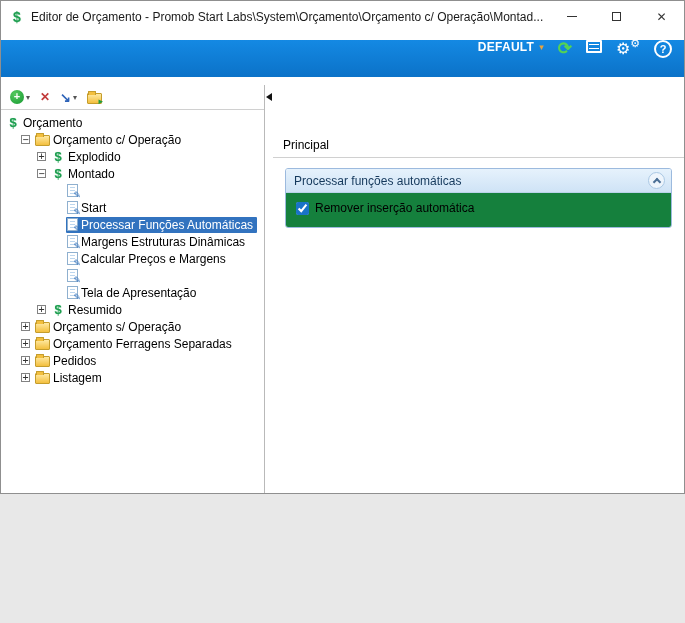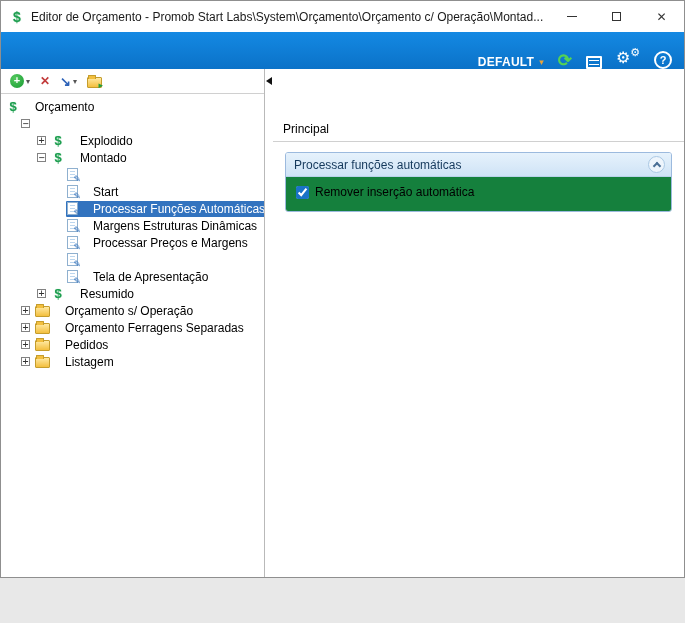--- a/index.html
+++ b/index.html
@@ -1,38 +1,38 @@
 <!DOCTYPE html>
 <html><head>
 <meta charset="utf-8">
 <style>
   * { box-sizing: border-box; margin: 0; padding: 0; }
   html,body { background:#e8e8e8; }
   body { font-family: "Liberation Sans", sans-serif; }
 
   .window {
-    width:685px; height:578px; border:1px solid #8f8f8f; background:#fff;
-    display:flex; flex-direction:column; overflow:hidden;
+    width:685px; height:494px; border:1px solid #8f8f8f; background:#fff;
+    display:flex; flex-direction:column; overflow:hidden;gap:8px;
   }
 
   
   .titlebar { flex:0 0 31px; display:flex; align-items:center; background:#fff; padding-left:8px; }
   .app-icon { color:#1e9e50; font-weight:700; font-size:14px; width:16px; text-align:center; }
   .app-icon::before { content:"$"; text-shadow:0 0 1px #9fd9b4; }
   .title-text { font-size:12px; color:#1a1a1a; margin-left:6px; flex:1; white-space:nowrap; overflow:hidden; }
   .win-btn { width:45px; height:31px; display:flex; align-items:center; justify-content:center; color:#333; }
   .glyph-min { width:10px; height:1px; background:#333; display:block; }
   .glyph-max { width:9px; height:9px; border:1px solid #333; display:block; }
   .glyph-close { font-size:12px; color:#333; }
   .glyph-close::before { content:"\2715"; }
 
   
   .bluebar {
     flex:0 0 37px; background:linear-gradient(#1489e3,#0b72c8);
-    display:flex; align-items:flex-end; justify-content:flex-end; padding:0 12px; gap:14px;
+    display:flex; align-items:flex-start; justify-content:flex-end; padding:0 12px; gap:14px;
   }
   .default-group { display:flex; align-items:center; gap:5px; }
   .default-label { color:#fff; font-weight:700; font-size:12px; letter-spacing:.3px; }
   .default-caret { color:#e8a33d; font-size:9px; }
   .default-caret::before { content:"\25BE"; }
   .icon-refresh { color:#54d254; font-size:17px; font-weight:700; line-height:1; }
   .icon-refresh::before { content:"\27F3"; }
   .icon-viewlist { width:16px; height:13px; border:2px solid #fff; position:relative; border-radius:1px; }
   .icon-viewlist::before { content:""; position:absolute; left:1px; right:1px; top:2px; height:6px;
     background:repeating-linear-gradient(#fff 0 1px, transparent 1px 4px); }
@@ -75,21 +75,21 @@
   
   .tree { flex:1; overflow:auto; padding-top:4px; background:#fff; }
   .tree-row { display:flex; align-items:center; height:17px; font-size:12px; color:#000; white-space:nowrap; cursor:default; }
   .expander { flex:0 0 9px; width:9px; height:9px; border:1px solid #828282; background:#fff;
     font-family:"DejaVu Sans Mono", monospace; font-size:10px; line-height:7px; text-align:center;
     color:#333; margin-right:4px; }
   .exp-spacer { flex:0 0 13px; width:13px; }
   .row-core { display:flex; align-items:center; padding:1px 4px 1px 1px; border-radius:1px; }
   .row-core.selected { background:#3273bf; }
   .row-core.selected .tree-label { color:#fff; }
-  .tree-label { margin-left:15px; }
+  .tree-label { margin-left:3px; }
 
   .icon-dollar { width:14px; flex:0 0 14px; text-align:center; color:#1e9e50; font-weight:700; font-size:13px; line-height:1; }
   .icon-dollar::before { content:"$"; text-shadow:0 0 1px #9fd9b4; }
   .icon-folder { position:relative; width:15px; flex:0 0 15px; height:11px; margin-top:2px;
     background:linear-gradient(#ffe9a2,#f3bf3e); border:1px solid #c59d2c; border-radius:1px; }
   .icon-folder::before { content:""; position:absolute; top:-3px; left:0; width:6px; height:3px;
     background:#f3bf3e; border:1px solid #c59d2c; border-bottom:none; border-radius:1px 1px 0 0; }
   .icon-script { position:relative; width:11px; flex:0 0 11px; height:13px; background:#fff; border:1px solid #8fb0cf; }
   .icon-script::before { content:""; position:absolute; left:2px; right:2px; top:2px; height:8px;
     background:repeating-linear-gradient(#bcd6ee 0 1px, transparent 1px 3px); }
@@ -175,20 +175,24 @@
 
         <div class="tree-row pad-d0">
           <div class="row-core">
             <span class="icon-dollar"></span>
             <span class="tree-label">Orçamento</span>
           </div>
         </div>
 
         <div class="tree-row pad-d1">
           <span class="expander">−</span>
+          <div class="row-core">
+            <span class="icon-folder"></span>
+            <span class="tree-label">Orçamento c/ Operação</span>
+          </div>
         </div>
 
         <div class="tree-row pad-d2">
           <span class="expander">+</span>
           <div class="row-core">
             <span class="icon-dollar"></span>
             <span class="tree-label">Explodido</span>
           </div>
         </div>
 
@@ -228,21 +232,21 @@
           <div class="row-core">
             <span class="icon-script"></span>
             <span class="tree-label">Margens Estruturas Dinâmicas</span>
           </div>
         </div>
 
         <div class="tree-row pad-d3">
           <span class="exp-spacer"></span>
           <div class="row-core">
             <span class="icon-script"></span>
-            <span class="tree-label">Processar Preços e Margens</span>
+            <span class="tree-label">Calcular Preços e Margens</span>
           </div>
         </div>
 
         <div class="tree-row pad-d3">
           <span class="exp-spacer"></span>
           <div class="row-core">
             <span class="icon-script"></span>
           </div>
         </div>
 

